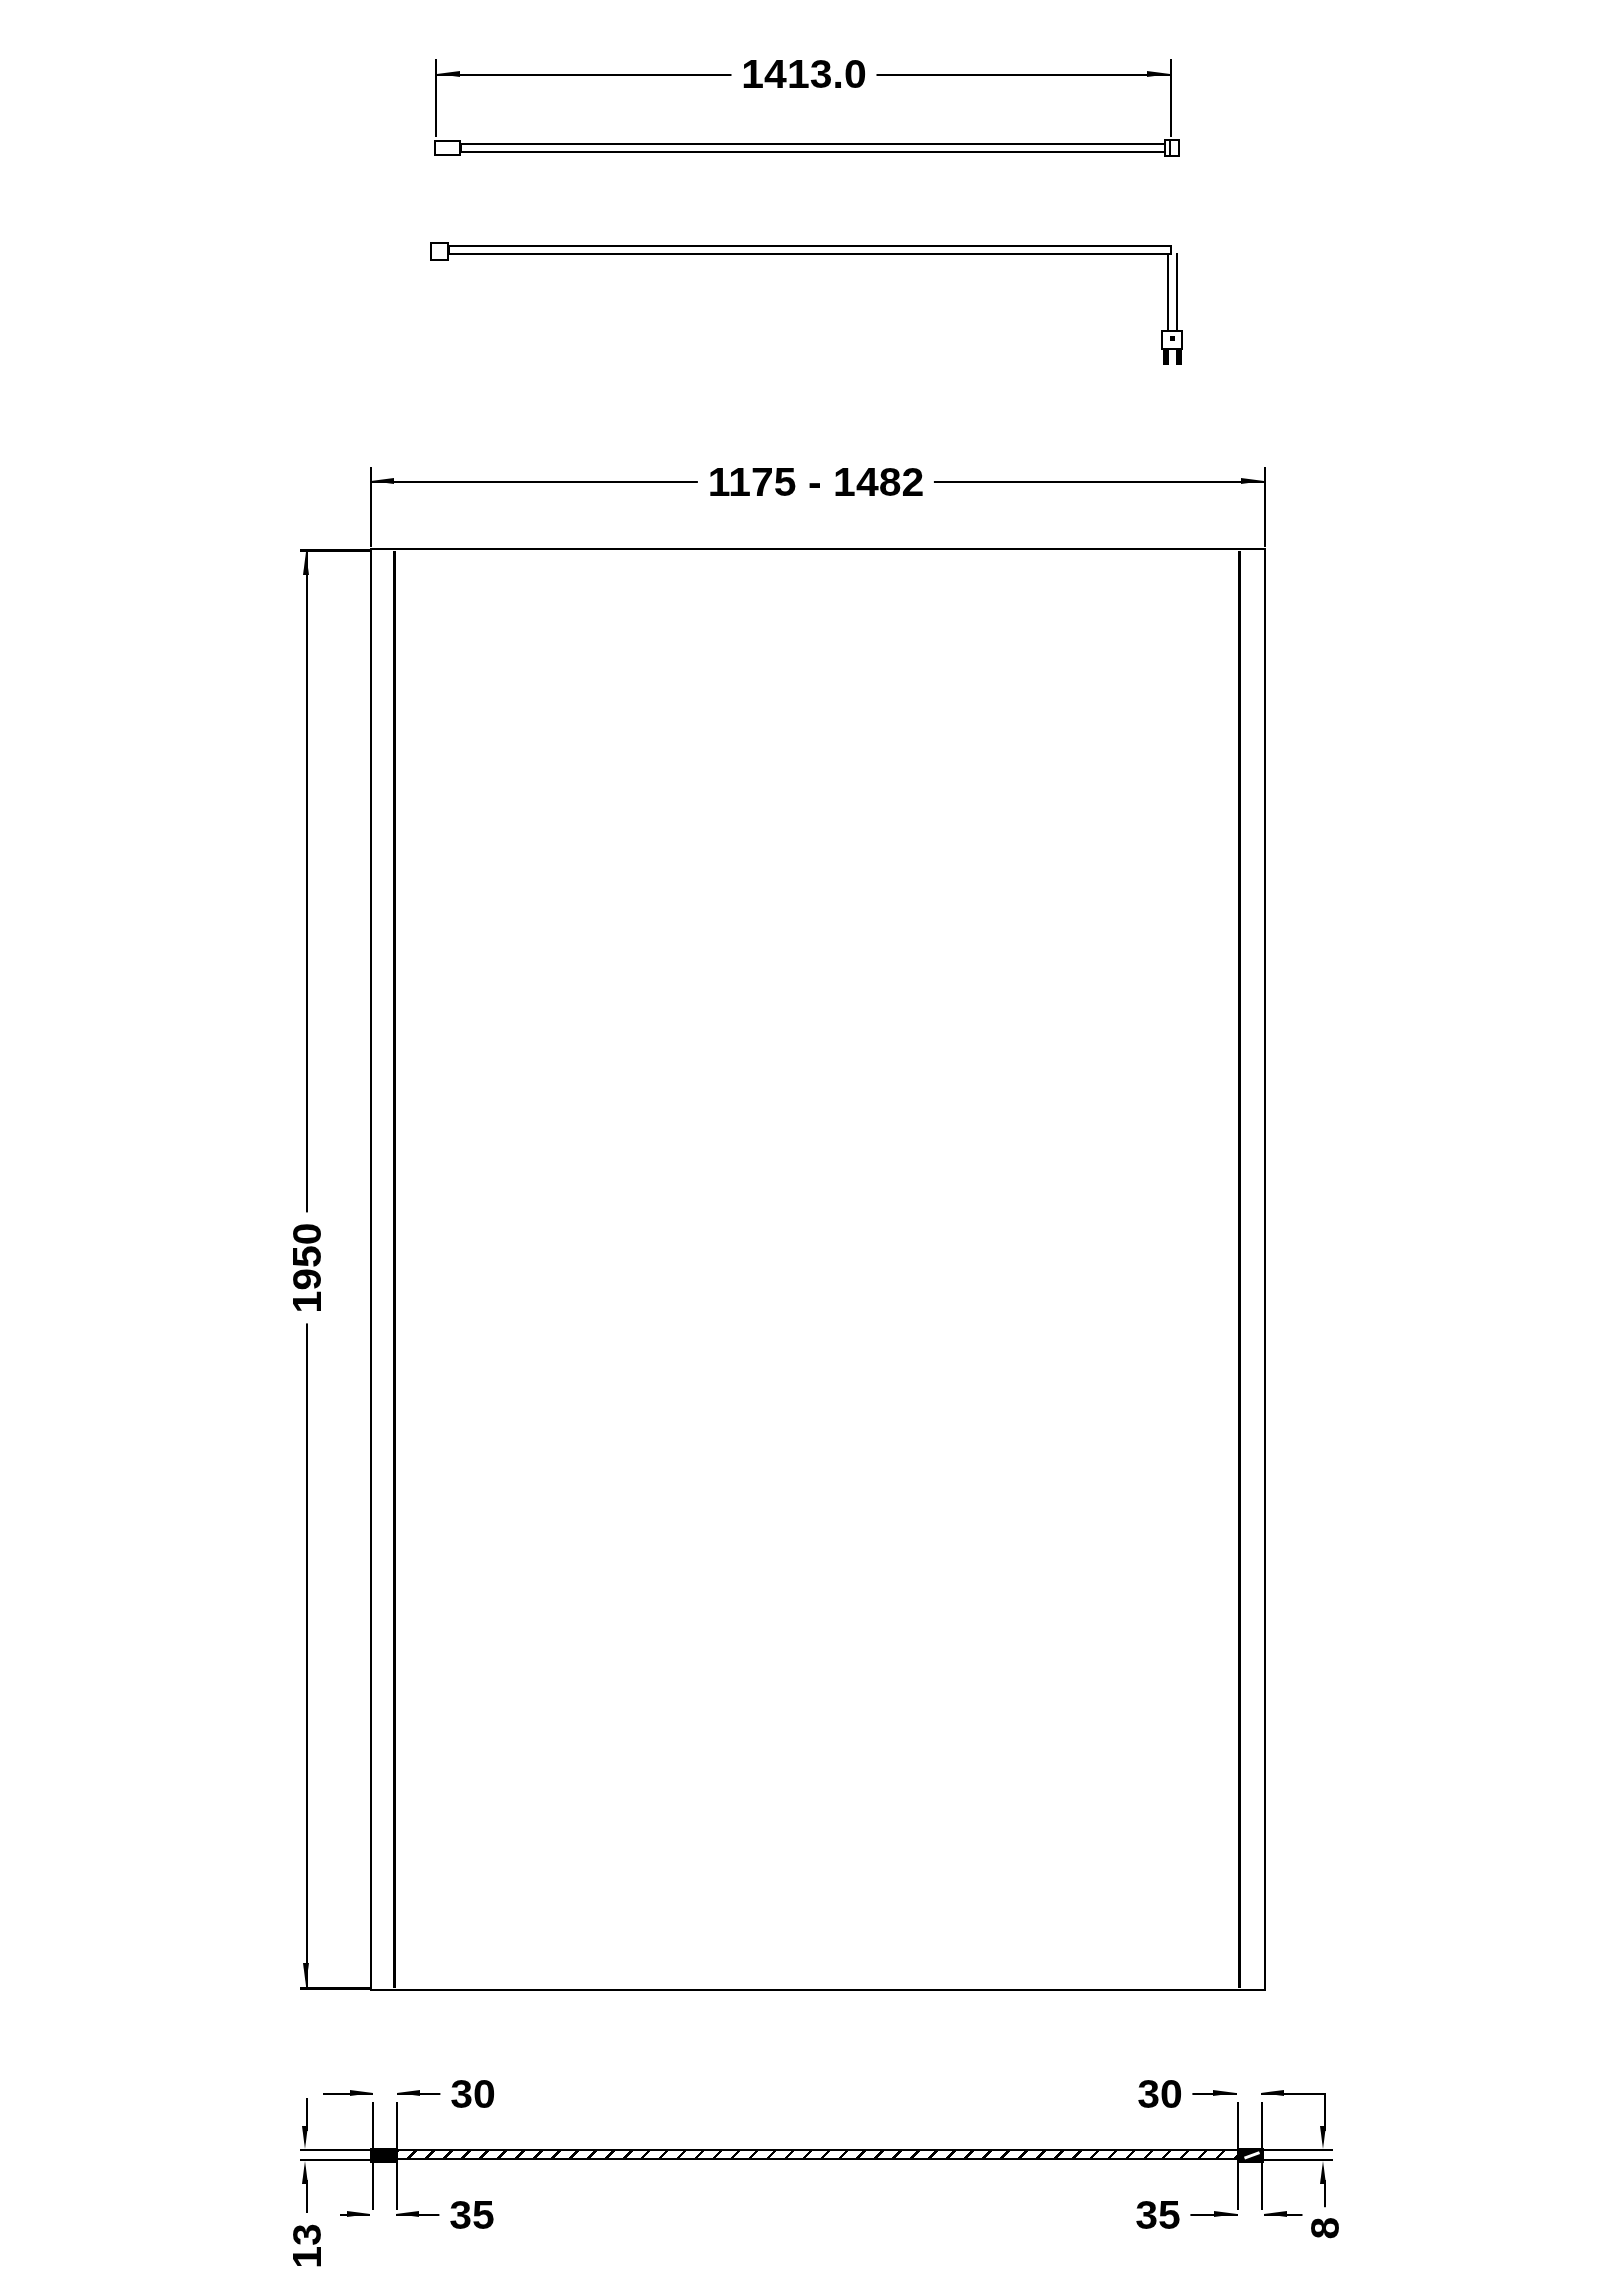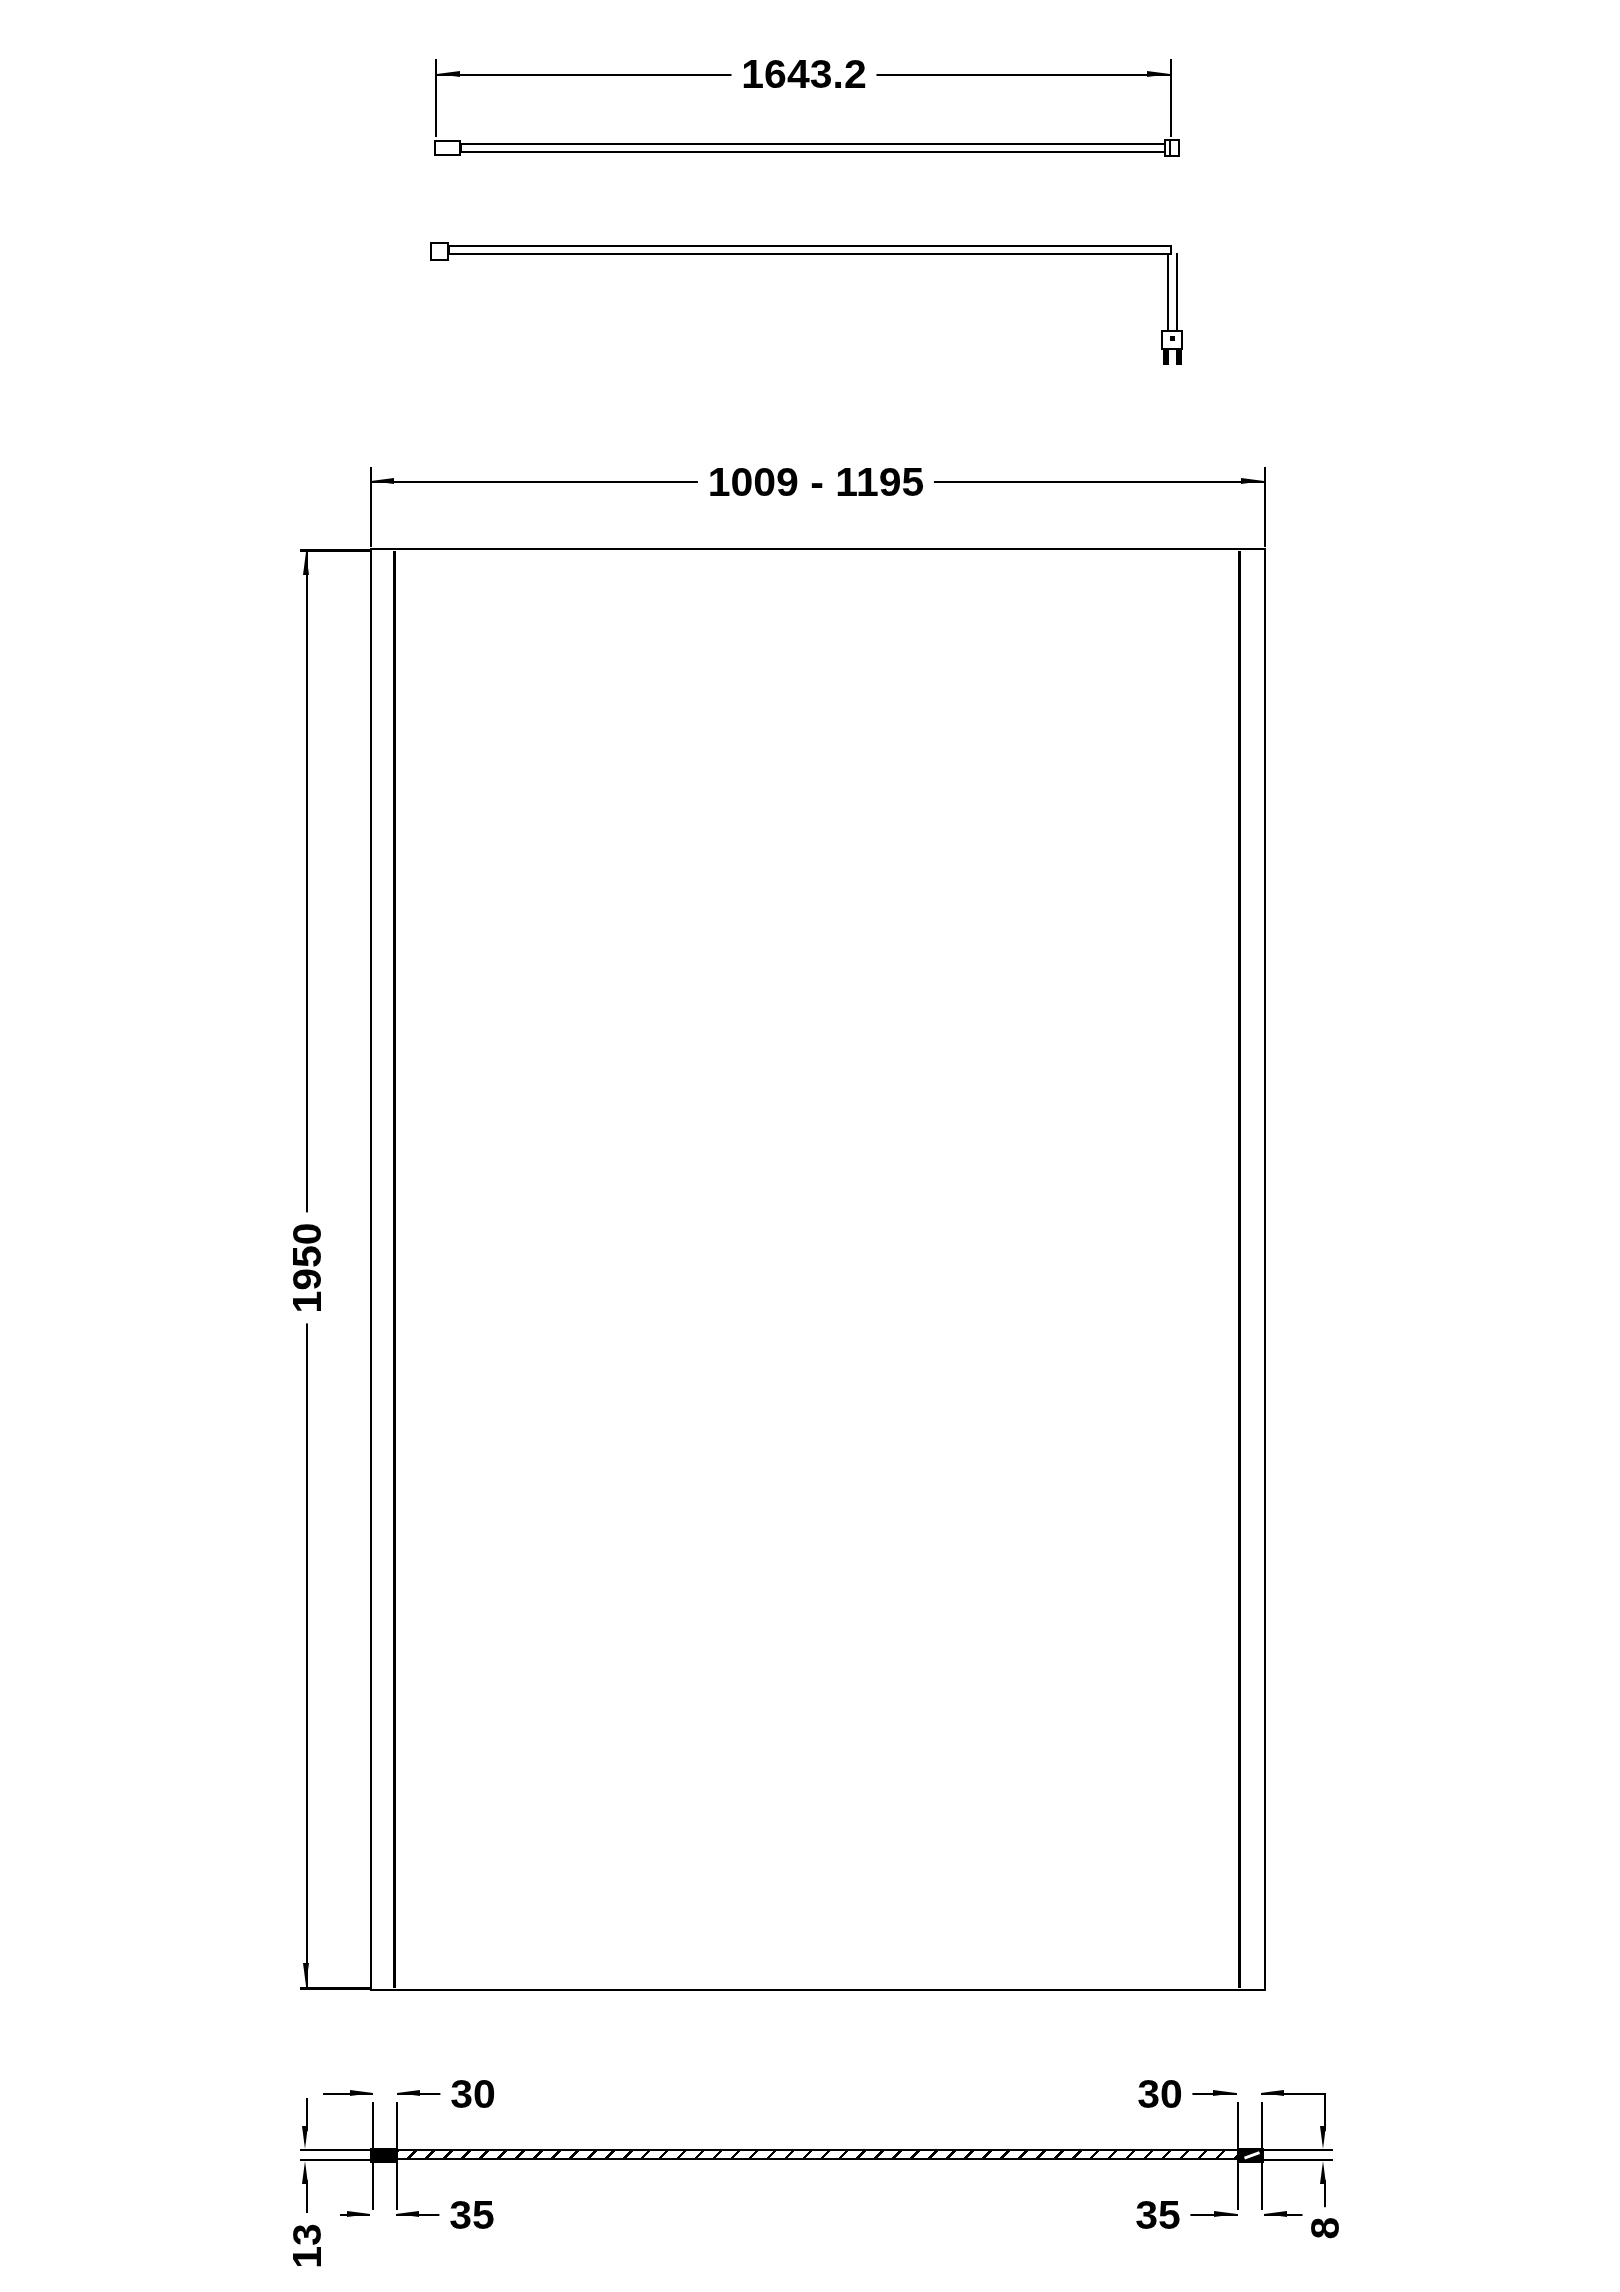--- a/index.html
+++ b/index.html
@@ -28,21 +28,21 @@
 <body>
 
 <div class="canvas">
 
   <div>
     <div class="vl" style="left:435px;top:59px;height:78px;"></div>
     <div class="vl" style="left:1170px;top:59px;height:78px;"></div>
     <div class="hl" style="left:437px;top:74px;width:733px;"></div>
     <div class="ar ar-l" style="left:437px;top:71px;"></div>
     <div class="ar ar-r" style="left:1147px;top:71px;"></div>
-    <div class="lbl" style="left:804px;top:74px;">1643.2</div>
+    <div class="lbl" style="left:804px;top:74px;">1413.0</div>
 
     <div class="box b2" style="left:460px;top:143px;width:707px;height:9.8px;"></div>
     <div class="box b3" style="left:434px;top:140px;width:26.5px;height:15.7px;"></div>
     <div class="box b3" style="left:1164px;top:139px;width:15.7px;height:17.6px;"></div>
     <div class="vl" style="left:1169px;top:141px;height:13.7px;"></div>
   </div>
 
   <div>
     <div class="box b3" style="left:430px;top:242px;width:18.6px;height:18.6px;"></div>
     <div class="box b2" style="left:448px;top:245px;width:724px;height:9.8px;"></div>
@@ -52,21 +52,21 @@
     <div class="solid" style="left:1163px;top:350px;width:5.9px;height:14.7px;"></div>
     <div class="solid" style="left:1176px;top:350px;width:5.9px;height:14.7px;"></div>
   </div>
 
   <div>
     <div class="vl" style="left:370px;top:467px;height:80px;"></div>
     <div class="vl" style="left:1264px;top:467px;height:80px;"></div>
     <div class="hl" style="left:371px;top:481px;width:893px;"></div>
     <div class="ar ar-l" style="left:371px;top:478px;"></div>
     <div class="ar ar-r" style="left:1241px;top:478px;"></div>
-    <div class="lbl" style="left:816px;top:482px;">1009 - 1195</div>
+    <div class="lbl" style="left:816px;top:482px;">1175 - 1482</div>
 
     <div class="box b3" style="left:370px;top:548px;width:896px;height:1443px;"></div>
     <div class="vl3" style="left:393px;top:551px;height:1437px;"></div>
     <div class="vl3" style="left:1238px;top:551px;height:1437px;"></div>
 
     <div class="hl3" style="left:300px;top:549px;width:71px;"></div>
     <div class="hl3" style="left:300px;top:1987px;width:71px;"></div>
     <div class="vl" style="left:306px;top:552px;height:1435px;"></div>
     <div class="ar ar-u" style="left:303px;top:552px;"></div>
     <div class="ar ar-d" style="left:303px;top:1963px;"></div>

